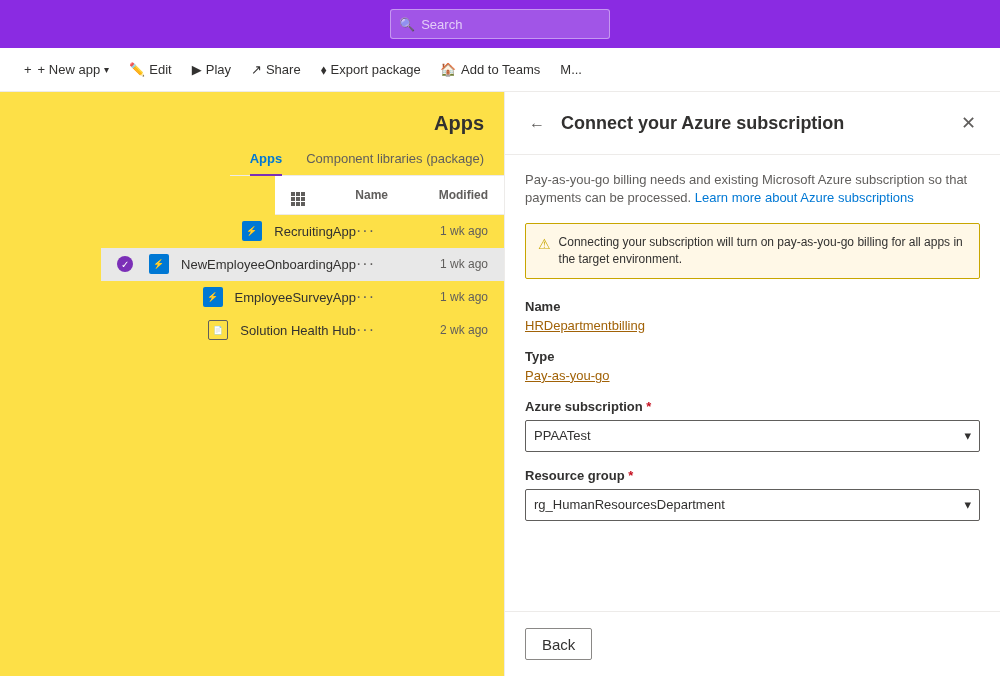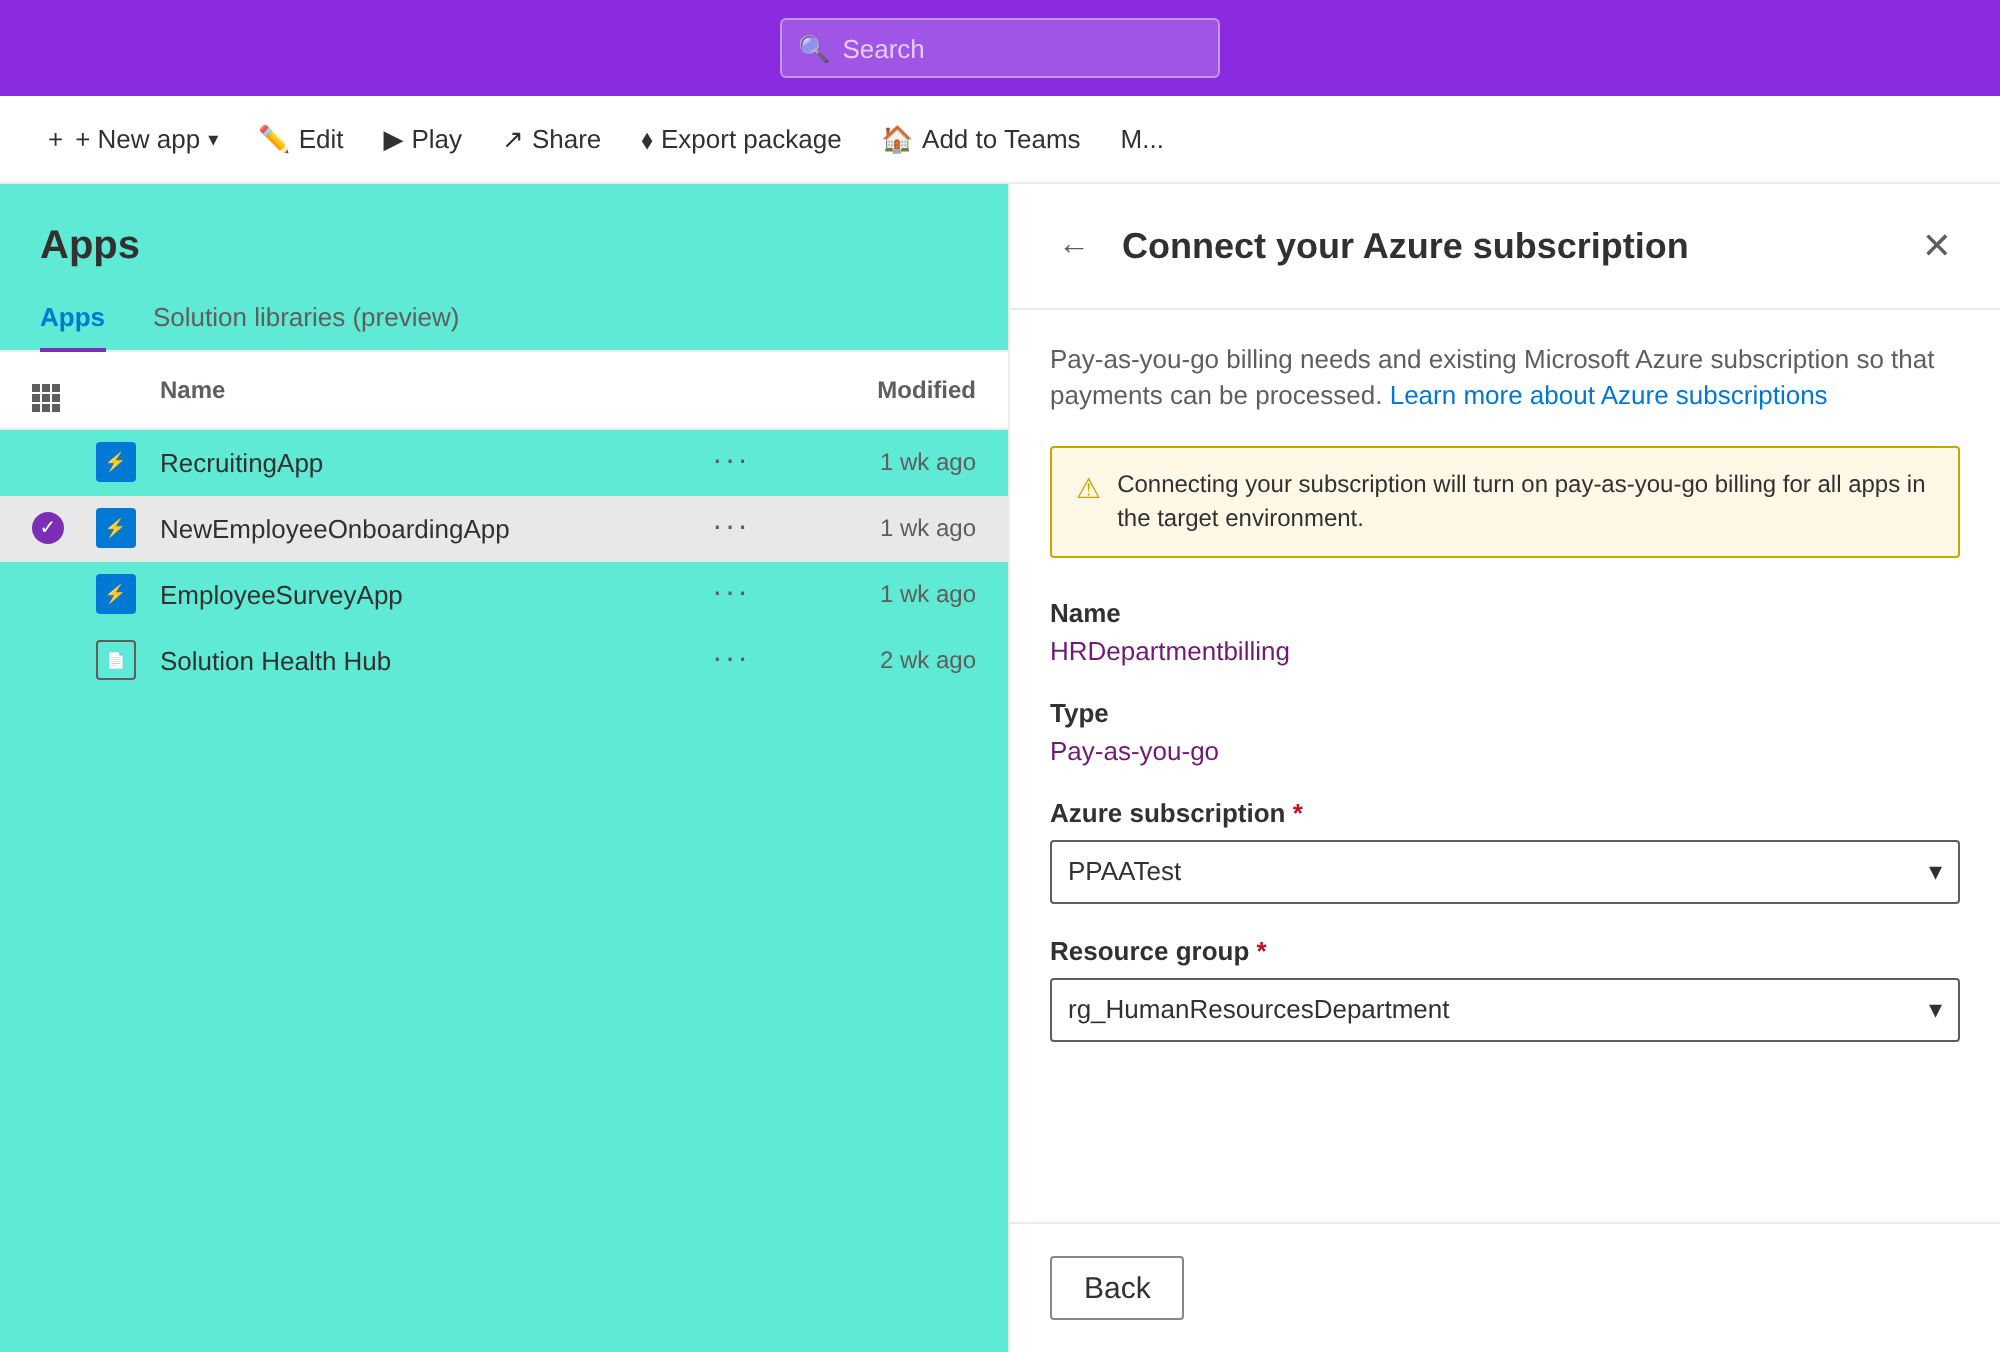--- a/index.html
+++ b/index.html
@@ -64,25 +64,26 @@
     
     .main-content {
       display: flex;
       flex: 1;
       overflow: hidden;
     }
 
     
     .left-panel {
       flex: 0 0 505px;
-      background: #5eead4;
+      background: #fde047;
       display: flex;
       flex-direction: column;
       border-right: 1px solid #edebe9;
       overflow: hidden;
+      align-items: flex-end;
     }
 
     .page-title {
       font-size: 20px;
       font-weight: 600;
       padding: 20px 20px 8px 20px;
       color: #323130;
     }
 
     .tabs {
@@ -201,21 +202,21 @@
       gap: 8px;
       margin-bottom: 20px;
       font-size: 12px;
       color: #323130;
       line-height: 1.4;
     }
     .alert-icon { color: #c8a600; font-size: 14px; flex-shrink: 0; margin-top: 1px; }
 
     .field-section { margin-bottom: 16px; }
     .field-label { font-size: 13px; font-weight: 600; color: #323130; margin-bottom: 4px; }
-    .field-value { font-size: 13px; color: #701a75; }
+    .field-value { font-size: 13px; color: #a16207; text-decoration: underline; }
 
     .form-group { margin-bottom: 16px; }
     .form-label { font-size: 13px; font-weight: 600; color: #323130; margin-bottom: 6px; display: block; }
     .required::after { content: ' *'; color: #c50f1f; }
 
     .dropdown {
       width: 100%;
       height: 32px;
       border: 1px solid #605e5c;
       border-radius: 2px;
@@ -313,21 +314,21 @@
   </button>
 </div>
 
 <div class="main-content">
 
   <div class="left-panel">
     <div class="page-title">Apps</div>
 
     <div class="tabs">
       <div class="tab active">Apps</div>
-      <div class="tab">Solution libraries (preview)</div>
+      <div class="tab">Component libraries (package)</div>
     </div>
 
     <div class="table-header">
       <div class="col-check">
         <div class="grid-icon">
           <span></span>
             <span></span>
             <span></span>
           <span></span>
             <span></span>

